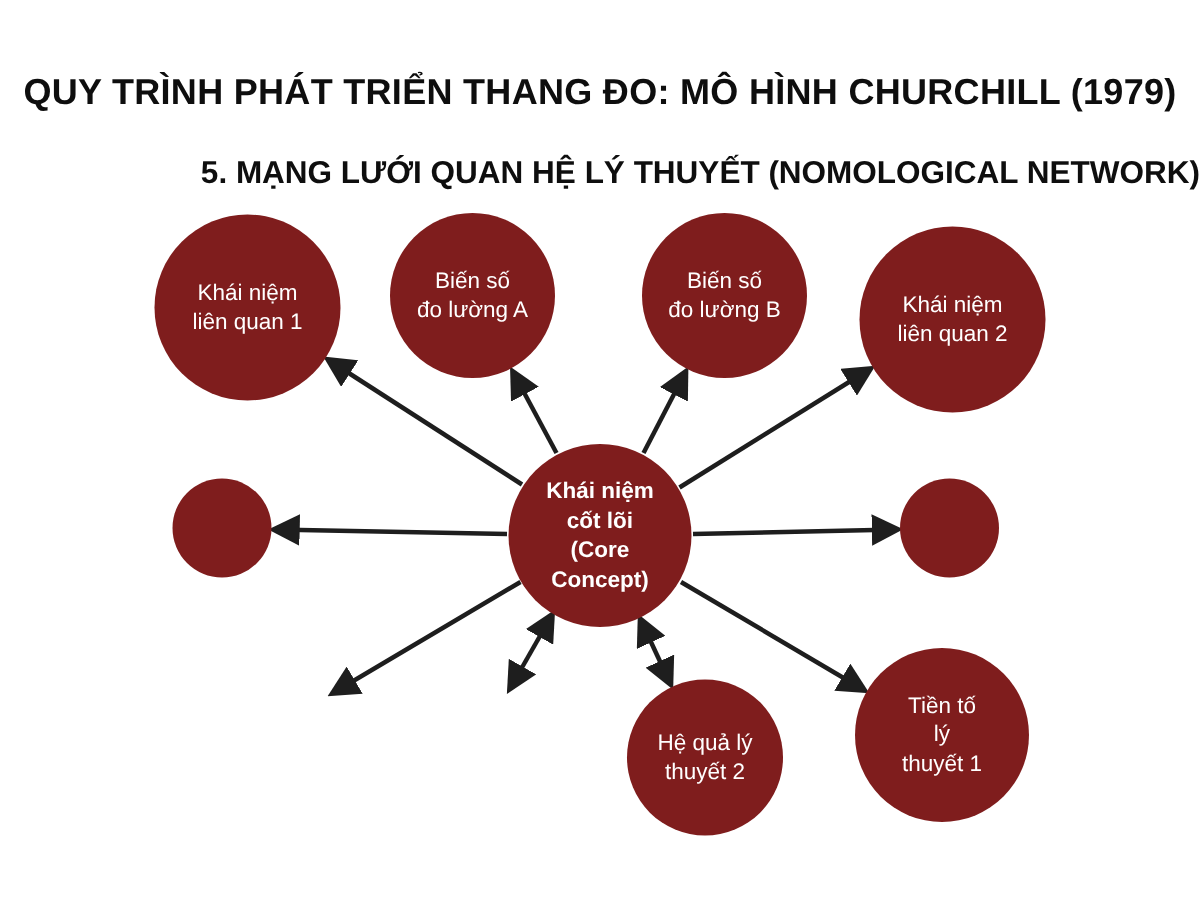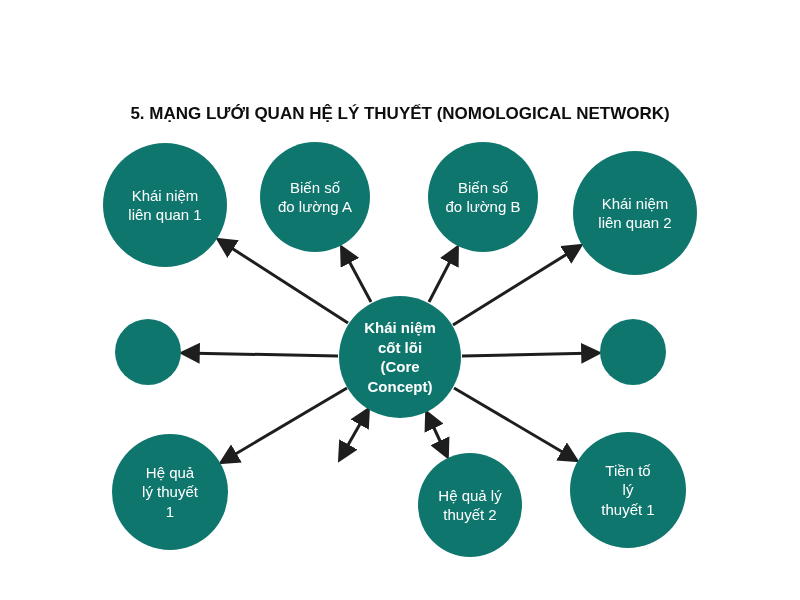--- a/index.html
+++ b/index.html
@@ -20,53 +20,54 @@
     font-size: 24px;
     font-weight: 700;
     color: #0e0e0e;
     letter-spacing: 0.2px;
   }
   .subtitle {
     position: absolute;
     top: 104px;
     left: 0;
     width: 800px;
-    text-align: center;
-    font-size: 17px;
+    text-align: right;
+    font-size: 21px;
     font-weight: 700;
     color: #0e0e0e;
   }
   .arrows {
     position: absolute;
     left: 0;
     top: 0;
   }
   .node {
     position: absolute;
     border-radius: 50%;
-    background: #0f766e;
+    background: #7f1d1d;
     color: #ffffff;
     display: flex;
     align-items: center;
     justify-content: center;
     text-align: center;
     white-space: pre-line;
     font-size: 15px;
     line-height: 1.3;
     box-sizing: border-box;
   }
   .node.core {
     font-weight: 700;
   }
 </style>
 </head>
 <body>
 
 <div class="page">
 
+  <div class="title">QUY TRÌNH PHÁT TRIỂN THANG ĐO: MÔ HÌNH CHURCHILL (1979)</div>
   <div class="subtitle">5. MẠNG LƯỚI QUAN HỆ LÝ THUYẾT (NOMOLOGICAL NETWORK)</div>
 
   <svg class="arrows" width="800" height="600" viewBox="0 0 800 600">
     <defs>
       <marker id="ah" viewBox="0 0 10 10" refX="8" refY="5" markerWidth="7" markerHeight="7" orient="auto-start-reverse">
         <path d="M0,0 L10,5 L0,10 z" fill="#1e1e1e"></path>
       </marker>
     </defs>
     <g stroke="#1e1e1e" stroke-width="3">
       <line x1="348" y1="323" x2="219" y2="240" marker-end="url(#ah)"></line>
@@ -96,23 +97,20 @@
 
   <div class="node" style="left:115px; top:319px; width:66px; height:66px;"></div>
 
   <div class="node core" style="left:339px; top:296px; width:122px; height:122px;">Khái niệm
 cốt lõi
 (Core
 Concept)</div>
 
   <div class="node" style="left:600px; top:319px; width:66px; height:66px;"></div>
 
-  <div class="node" style="left:112px; top:434px; width:116px; height:116px;">Hệ quả
-lý thuyết
-1</div>
 
 
   <div class="node" style="left:418px; top:453px; width:104px; height:104px;">Hệ quả lý
 thuyết 2</div>
 
   <div class="node" style="left:570px; top:432px; width:116px; height:116px;">Tiền tố
 lý
 thuyết 1</div>
 
 </div>

